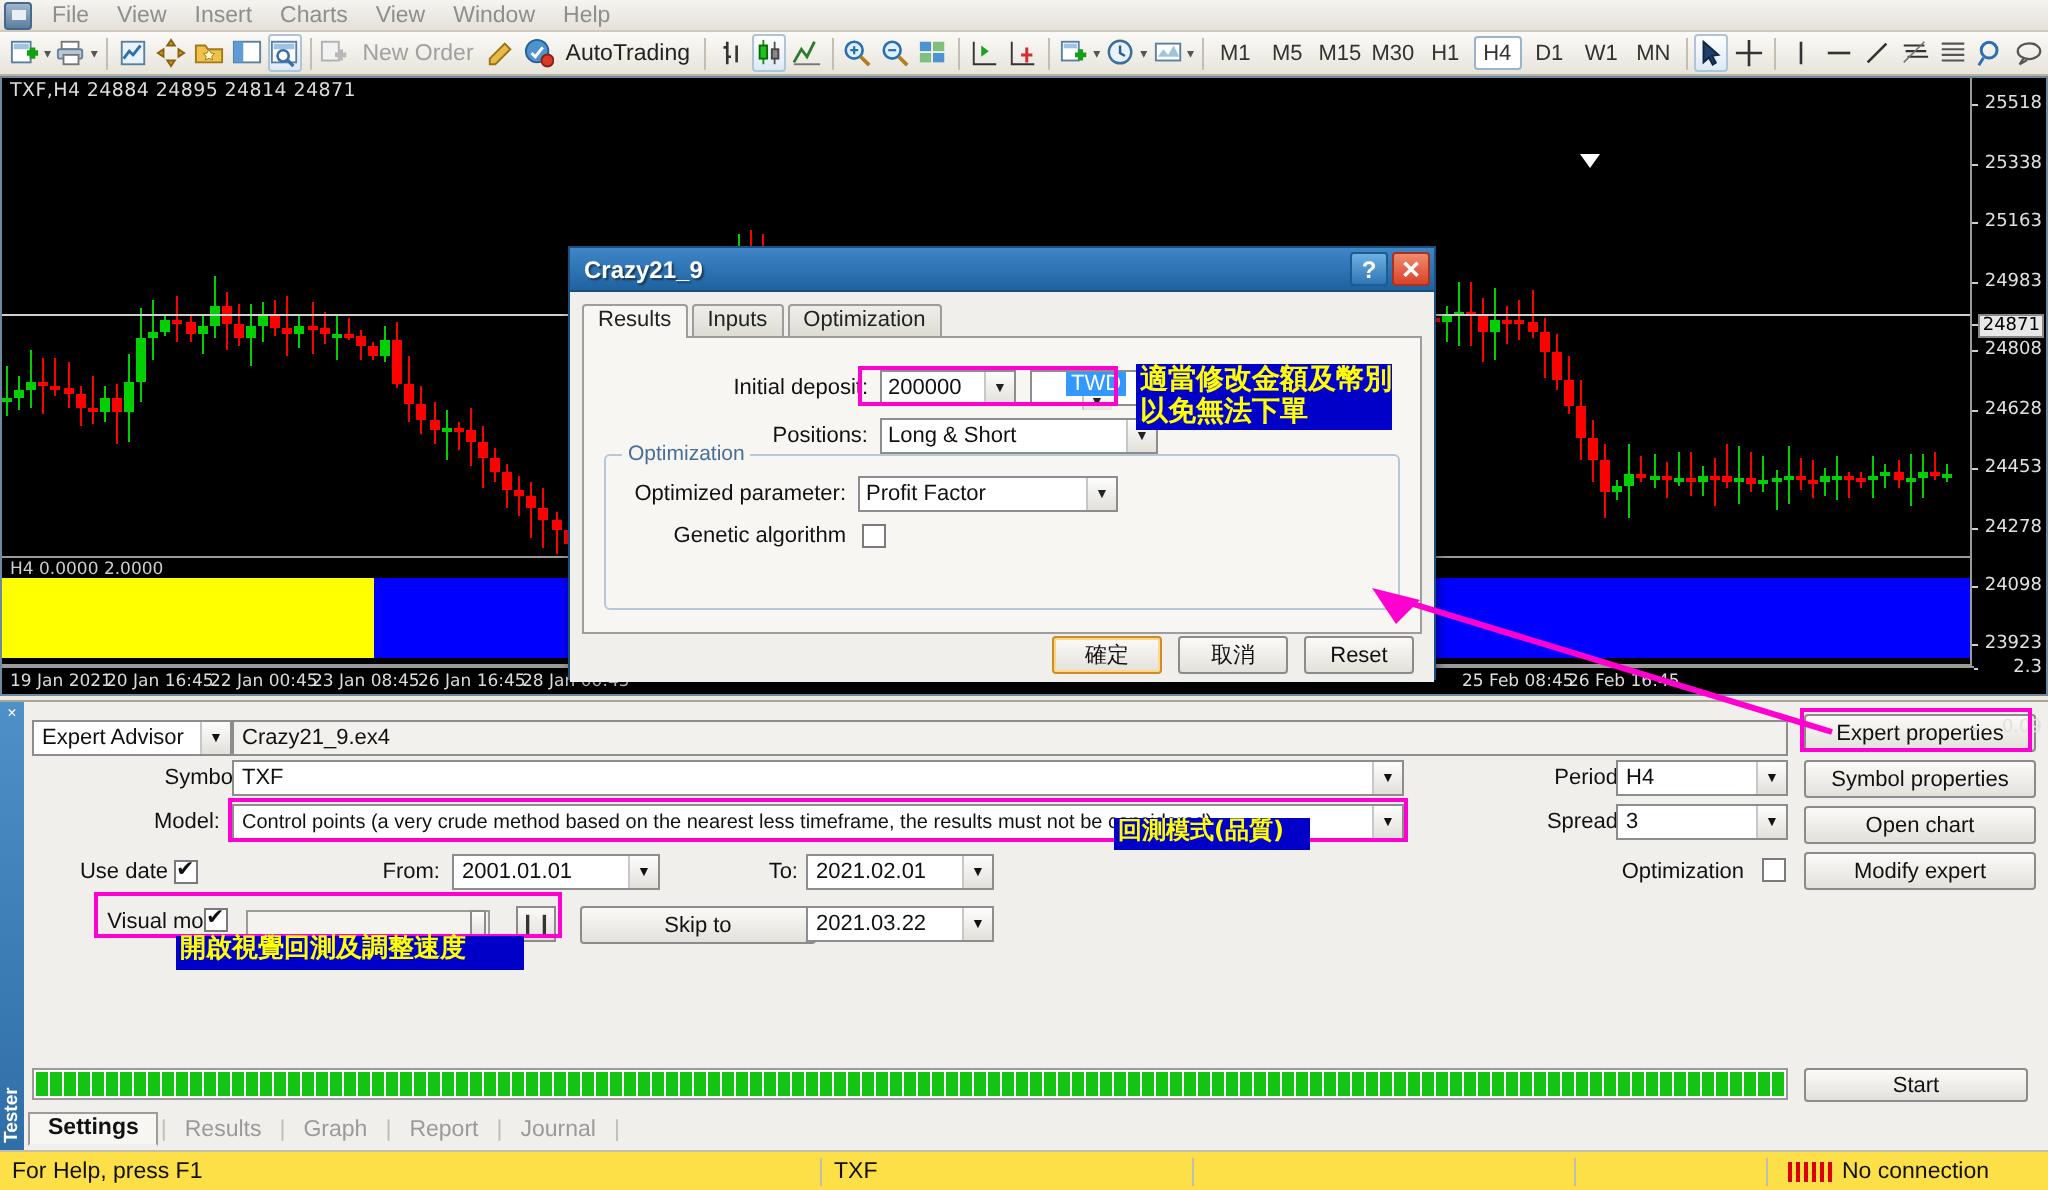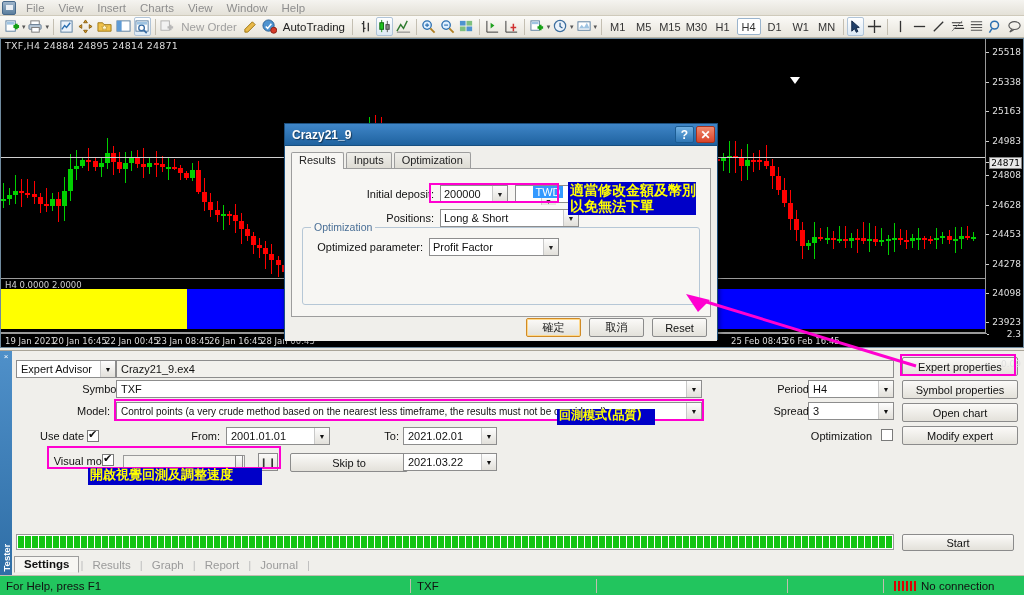--- a/index.html
+++ b/index.html
@@ -264,21 +264,21 @@
   .btab.sel {
     color: #111; font-weight: bold; background: #f7f6f3;
     border: 1px solid #9d9d9d; border-bottom: 1px solid #f0efeb;
     padding: 1px 9px 2px 9px; position: relative; top: 1px;
   }
   .btab-div { color: #bdbdbd; padding: 1px 1px; }
 
   
   .statusbar {
     position: absolute; left: 0; bottom: 0; width: 1024px; height: 20px;
-    background: #22c55e; border-top: 1px solid #c2bdb0;
+    background: #fde047; border-top: 1px solid #c2bdb0;
     display: flex; align-items: center; font-size: 11.5px; color: #111;
   }
   .sb-cell { height: 16px; display: flex; align-items: center; padding: 0 6px; }
   .sb-div { width: 1px; height: 14px; background: #c2bdb0; }
   .sig {
     display: inline-block; width: 22px; height: 10px; margin-right: 5px;
     background: repeating-linear-gradient(to right,#d00 0 2px, transparent 2px 4px);
   }
 </style>
 </head>
@@ -1271,20 +1271,24 @@
           <div class="gtitle">Optimization</div>
 
           <div class="frow" style="margin:10px 0 6px 0;">
             <div class="flabel" style="width:120px;">Optimized parameter:</div>
             <div class="combo" style="width:130px;margin-left:6px;">
               <span class="cv">Profit Factor</span>
               <span class="arrow">▼</span>
             </div>
           </div>
 
+          <div class="frow">
+            <div class="flabel" style="width:120px;">Genetic algorithm</div>
+            <span class="chk" style="margin-left:8px;"></span>
+          </div>
         </div>
       </div>
 
       <div class="dlg-footer">
         <div class="btn default">確定</div>
         <div class="btn">取消</div>
         <div class="btn">Reset</div>
       </div>
     </div>
   </div>

